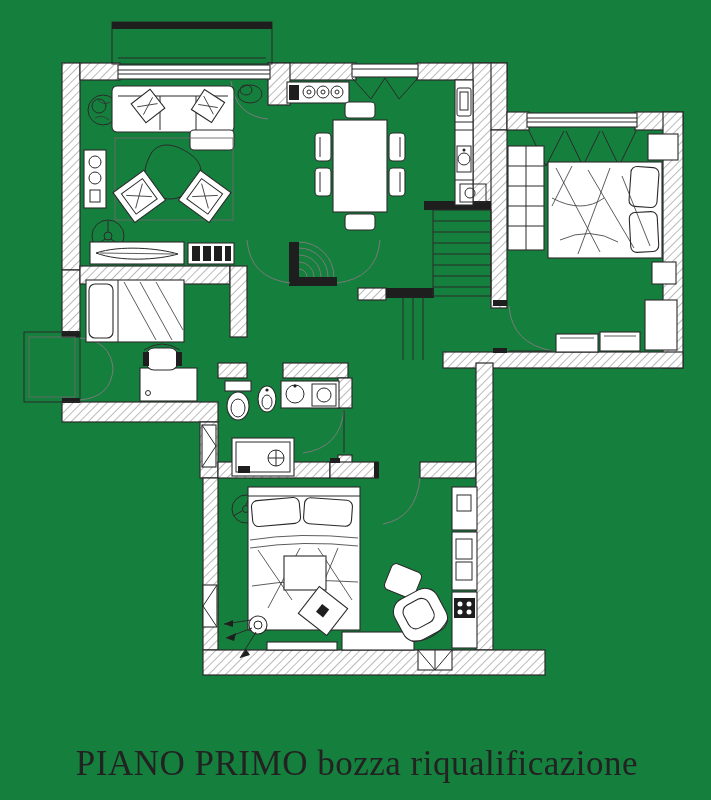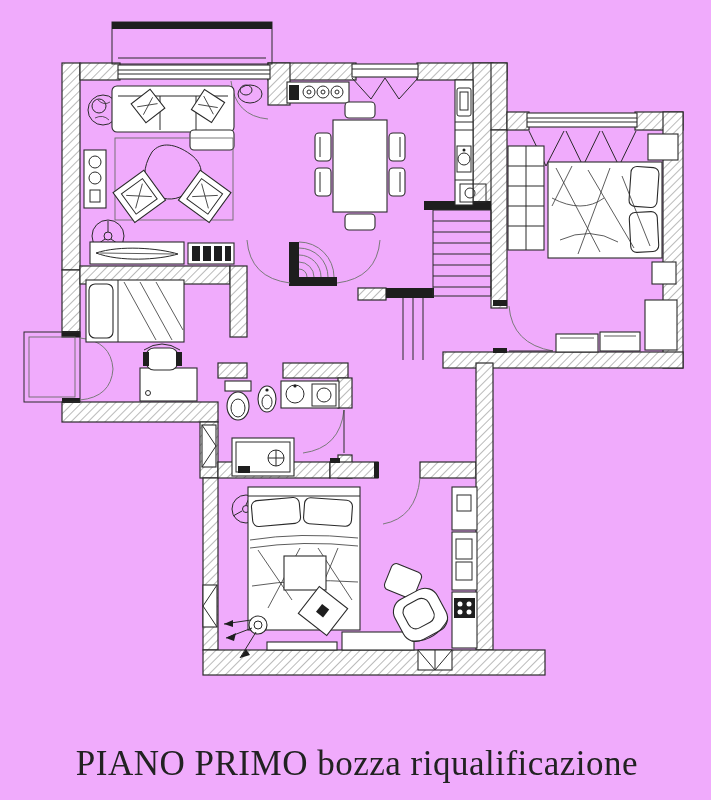--- a/index.html
+++ b/index.html
@@ -1,16 +1,16 @@
 <!DOCTYPE html>
 <html><head>
 <meta charset="utf-8">
 <style>
   html,body{margin:0;padding:0;background:#ffffff;}
-  .stage{position:relative;width:711px;height:800px;background:#f0abfc;overflow:hidden;}
+  .stage{position:relative;width:711px;height:800px;background:#15803d;overflow:hidden;}
   svg{display:block;}
   .wall{fill:url(#hatch);stroke:#2b2b2b;stroke-width:1.2;}
   .dark{fill:#1e1e1e;stroke:none;}
   .furn{fill:#ffffff;stroke:#2a2a2a;stroke-width:1.1;}
   .thin{fill:none;stroke:#2a2a2a;stroke-width:1;}
   .lite{fill:none;stroke:#6b6b6b;stroke-width:0.9;}
   .arc{fill:none;stroke:#7a7a7a;stroke-width:1;}
   .scrib{fill:none;stroke:#333333;stroke-width:0.8;}
   .caption{font-family:"Liberation Serif","DejaVu Serif",serif;font-size:35px;letter-spacing:0.5px;fill:#222222;}
 </style>

